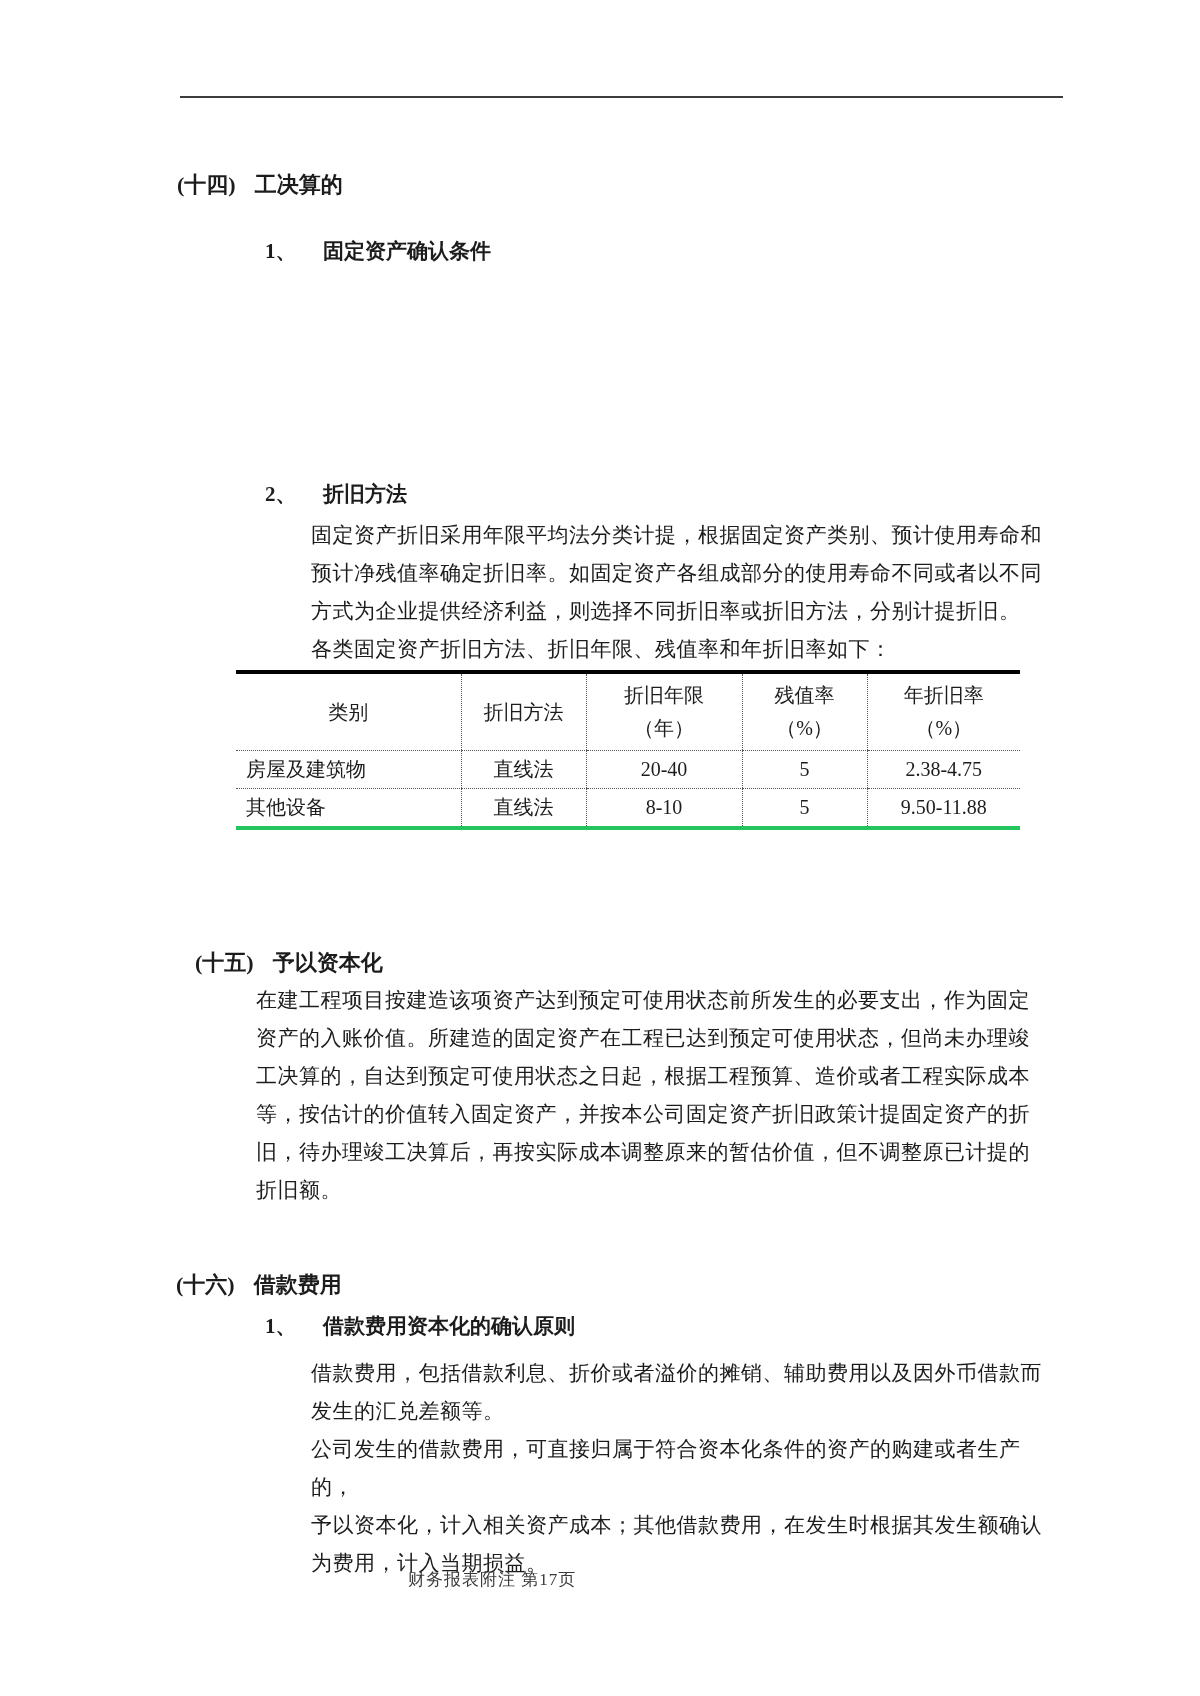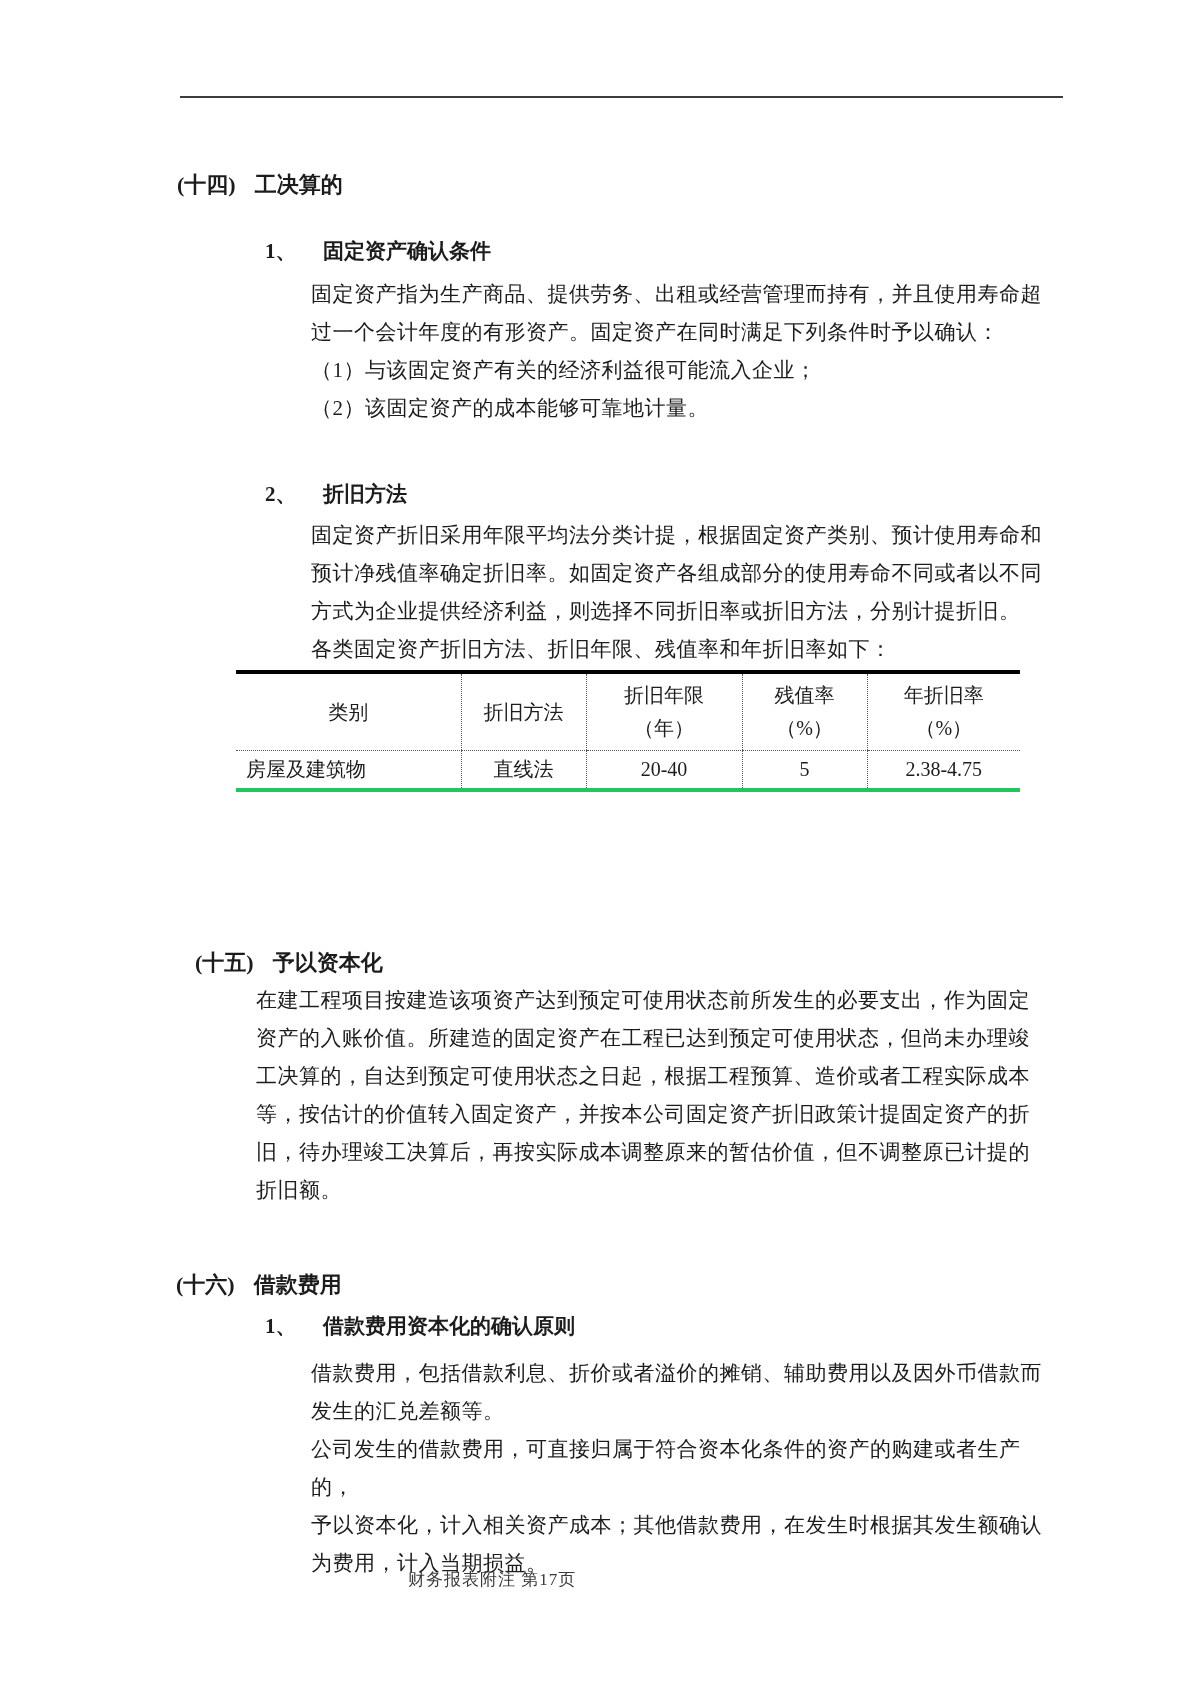--- a/index.html
+++ b/index.html
@@ -102,24 +102,20 @@
 
   <div class="sec-heading" style="left:177px; top:172px;">
     <span>(十四)</span>
     <span>工决算的</span>
   </div>
 
   <div class="item-heading" style="top:239px;">
     <span class="num">1、</span>
     <span>固定资产确认条件</span>
   </div>
-  <div class="body-block indent-item" style="top:275px;">固定资产指为生产商品、提供劳务、出租或经营管理而持有，并且使用寿命超
-过一个会计年度的有形资产。固定资产在同时满足下列条件时予以确认：
-（1）与该固定资产有关的经济利益很可能流入企业；
-（2）该固定资产的成本能够可靠地计量。</div>
 
   <div class="item-heading" style="top:482px;">
     <span class="num">2、</span>
     <span>折旧方法</span>
   </div>
   <div class="body-block indent-item" style="top:630px;">各类固定资产折旧方法、折旧年限、残值率和年折旧率如下：</div>
   <div class="body-block indent-item" style="top:516px;">固定资产折旧采用年限平均法分类计提，根据固定资产类别、预计使用寿命和
 预计净残值率确定折旧率。如固定资产各组成部分的使用寿命不同或者以不同
 方式为企业提供经济利益，则选择不同折旧率或折旧方法，分别计提折旧。</div>
 
@@ -145,20 +141,27 @@
         </tr>
       </thead>
       <tbody>
           <tr>
             <td class="cell-left">房屋及建筑物</td>
             <td>直线法</td>
             <td>20-40</td>
             <td>5</td>
             <td>2.38-4.75</td>
           </tr>
+          <tr>
+            <td class="cell-left">其他设备</td>
+            <td>直线法</td>
+            <td>8-10</td>
+            <td>5</td>
+            <td>9.50-11.88</td>
+          </tr>
         </tbody>
     </table>
   </div>
 
   <div class="sec-heading" style="left:195px; top:950px;">
     <span>(十五)</span>
     <span>予以资本化</span>
   </div>
   <div class="body-block indent-sec" style="top:981px;">在建工程项目按建造该项资产达到预定可使用状态前所发生的必要支出，作为固定
 资产的入账价值。所建造的固定资产在工程已达到预定可使用状态，但尚未办理竣

